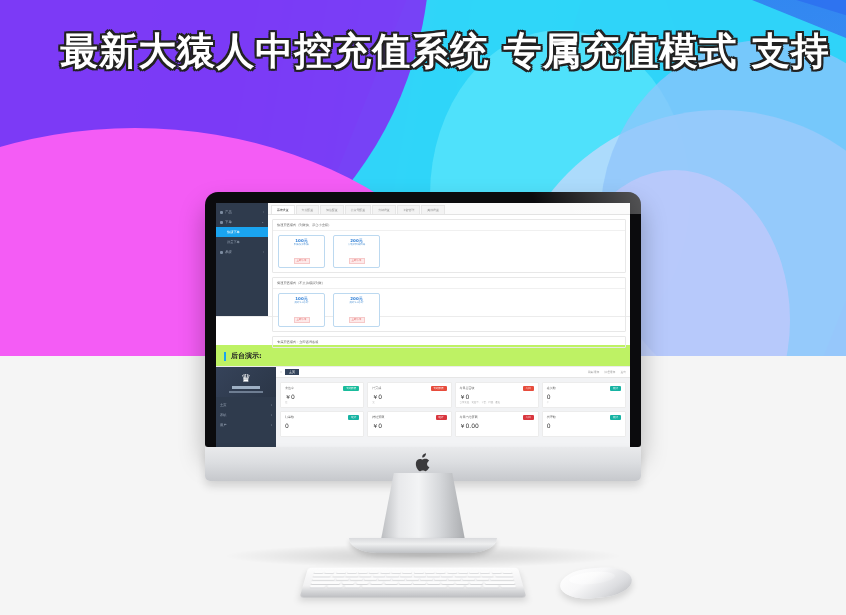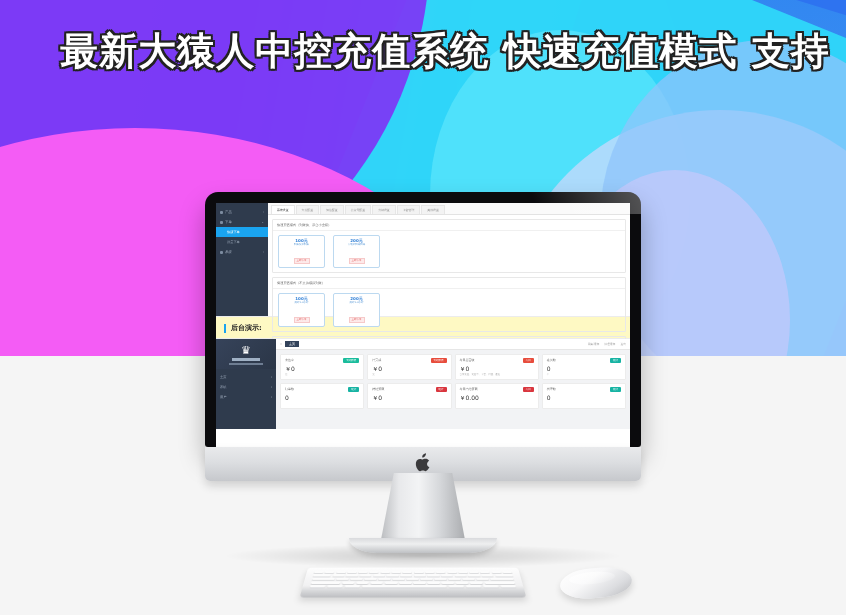--- a/index.html
+++ b/index.html
@@ -95,21 +95,21 @@
   .panel-b{padding:4px 5px;display:flex;gap:8px;}
   .pcard{width:43px;border:1px solid #bcd9f0;border-radius:2px;
     padding:2px 1px;text-align:center;background:#fff;}
   .pc-price{font-size:4px;color:#2f7fd6;font-weight:700;line-height:5px;}
   .pc-desc{font-size:2.5px;color:#5b9ad6;line-height:3.4px;}
   .pc-tag{display:inline-block;margin-top:1px;font-size:2.5px;color:#e05555;
     background:#fdeaea;border:1px solid #f6c9c9;padding:0 2px;line-height:4px;}
   .panel.flat .panel-h{border-bottom:none;}
 
   
-  .demo-head{padding:7px 8px 5px 8px;background:#fef9c3;}
+  .demo-head{padding:7px 8px 5px 8px;background:#bef264;margin-top:28px;}
   .demo-title{font-size:7px;font-weight:700;color:#222;border-left:2px solid #1aa4f0;
     padding-left:5px;line-height:9px;}
 
   
   .dash{display:flex;height:90px;border-top:1px solid #ececec;background:#f2f3f5;}
   .dash-side{width:60px;background:#2f3b4d;flex:none;}
   .dash-user{padding:6px 0 4px 0;text-align:center;
     background:linear-gradient(135deg,#36435a 0%,#2b3647 100%);}
   .crown{font-size:11px;color:#fff;line-height:11px;}
   .uname{margin:2px auto 0;width:28px;height:3px;background:#9fb0c4;}
@@ -165,21 +165,21 @@
     <div class="wedge-cyan"></div>
     <div class="blob blob-tealglow"></div>
     <div class="blob blob-violet"></div>
     <div class="blob blob-magenta"></div>
     <div class="blob blob-lightblue"></div>
     <div class="blob blob-lightblue2"></div>
     <div class="blob blob-paleviolet"></div>
   </div>
 
   <div class="headline">
-    <div class="ln ln1">最新大猿人中控充值系统 快速充值模式 支持</div>
+    <div class="ln ln1">最新大猿人中控充值系统 专属充值模式 支持</div>
   </div>
 
   <div class="imac">
     <div class="deskshadow"></div>
     <div class="bezel">
       <div class="screen">
 
         <div class="app-top">
           <div class="app-side">
             <div class="sid">

